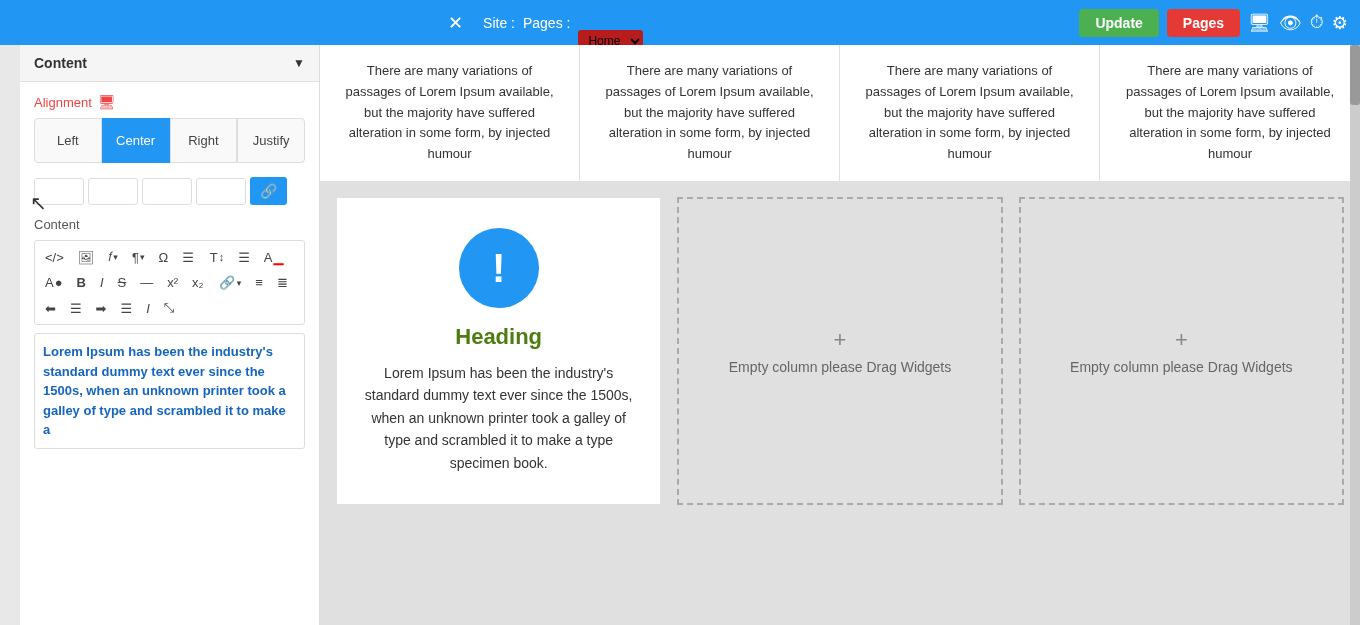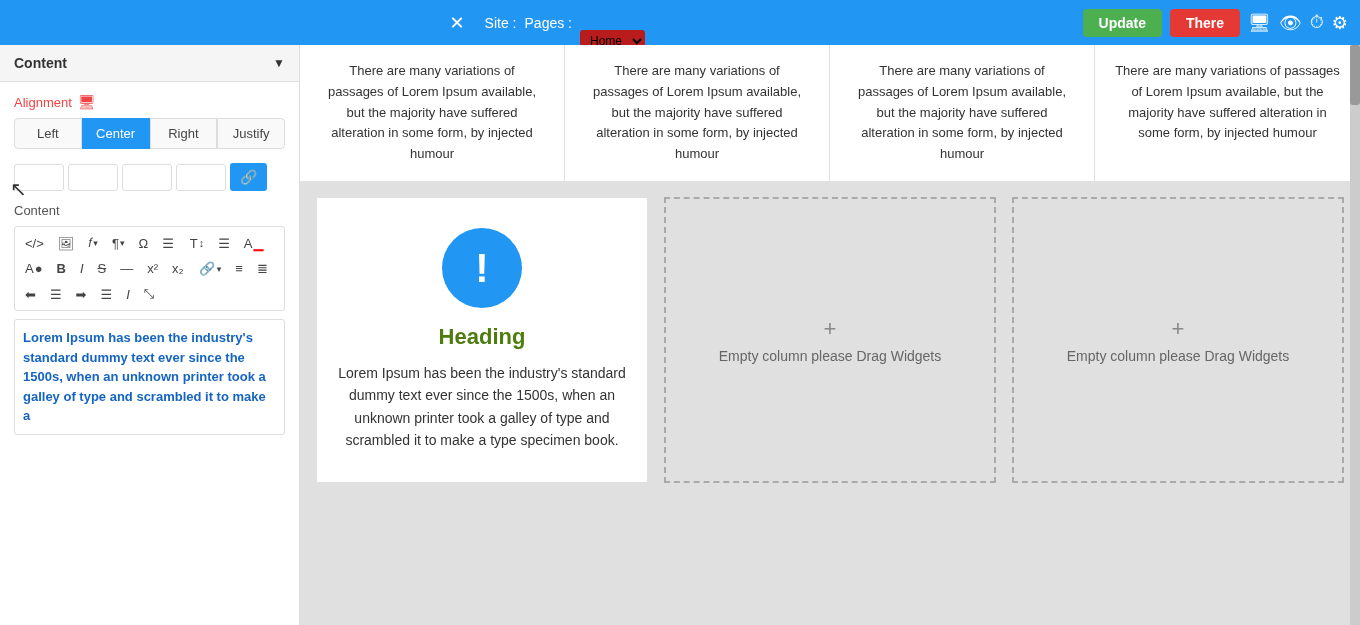--- a/index.html
+++ b/index.html
@@ -70,20 +70,21 @@
       font-size: 14px;
       font-weight: bold;
     }
     .top-icon { color: white; font-size: 18px; cursor: pointer; }
 
     
     .main-layout {
       display: flex;
       flex: 1;
       overflow: hidden;
+      margin-left: 20px;
     }
 
     
     .left-panel {
       width: 300px;
       background: #fff;
       border-right: 1px solid #ddd;
       display: flex;
       flex-direction: column;
       overflow-y: auto;
@@ -116,21 +117,21 @@
     }
     .alignment-label .monitor-icon { font-size: 14px; }
 
     .alignment-buttons {
       display: flex;
       gap: 0;
       margin-bottom: 14px;
     }
     .align-btn {
       flex: 1;
-      padding: 7px 4px;
+      padding: 14px 4px;
       border: 1px solid #ddd;
       background: #f9f9f9;
       cursor: pointer;
       font-size: 13px;
       color: #444;
     }
     .align-btn:first-child { border-radius: 4px 0 0 4px; }
     .align-btn:last-child { border-radius: 0 4px 4px 0; }
     .align-btn.active {
       background: #2196F3;
@@ -314,21 +315,21 @@
   <div class="site-nav">
     <span>Site :</span>
     <span>Pages :</span>
     <select>
       <option>Home</option>
     </select>
   </div>
 
   <div class="top-right-buttons">
     <button class="btn-update">Update</button>
-    <button class="btn-close">There</button>
+    <button class="btn-close">Pages</button>
     <span class="top-icon">🖥</span>
     <span class="top-icon">👁</span>
     <span class="top-icon">⏱</span>
     <span class="top-icon">⚙</span>
   </div>
 </div>
 
 <div class="main-layout">
 
   <div class="left-panel">

